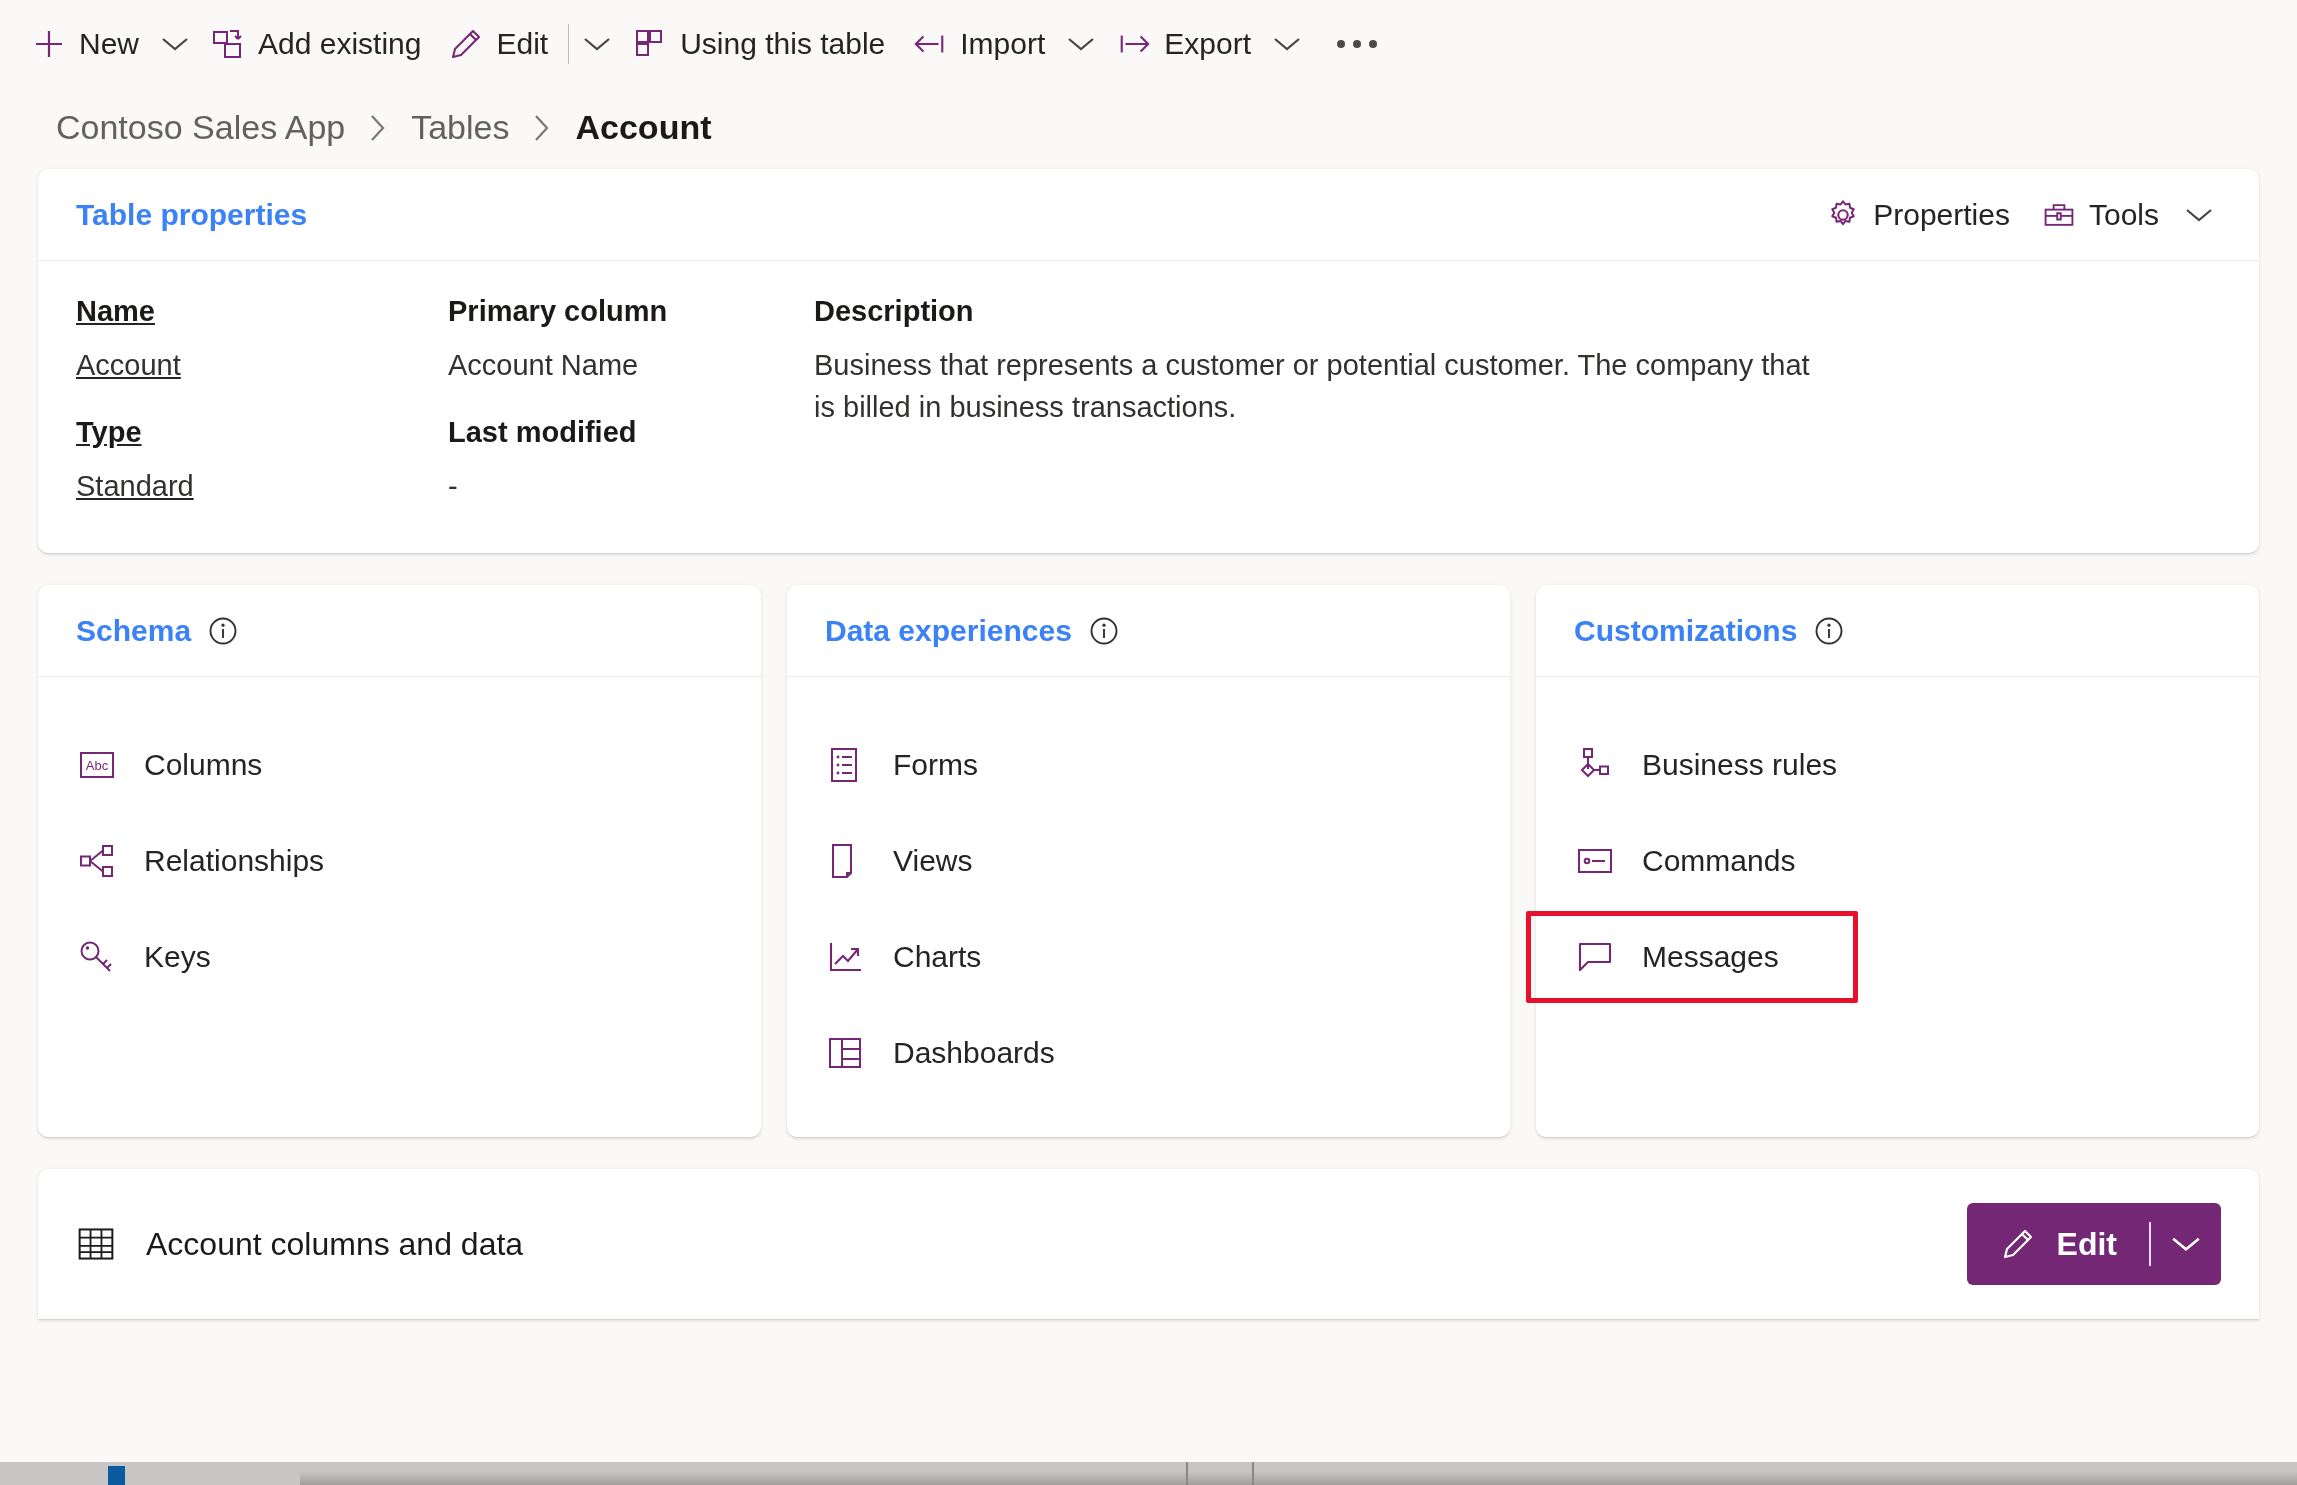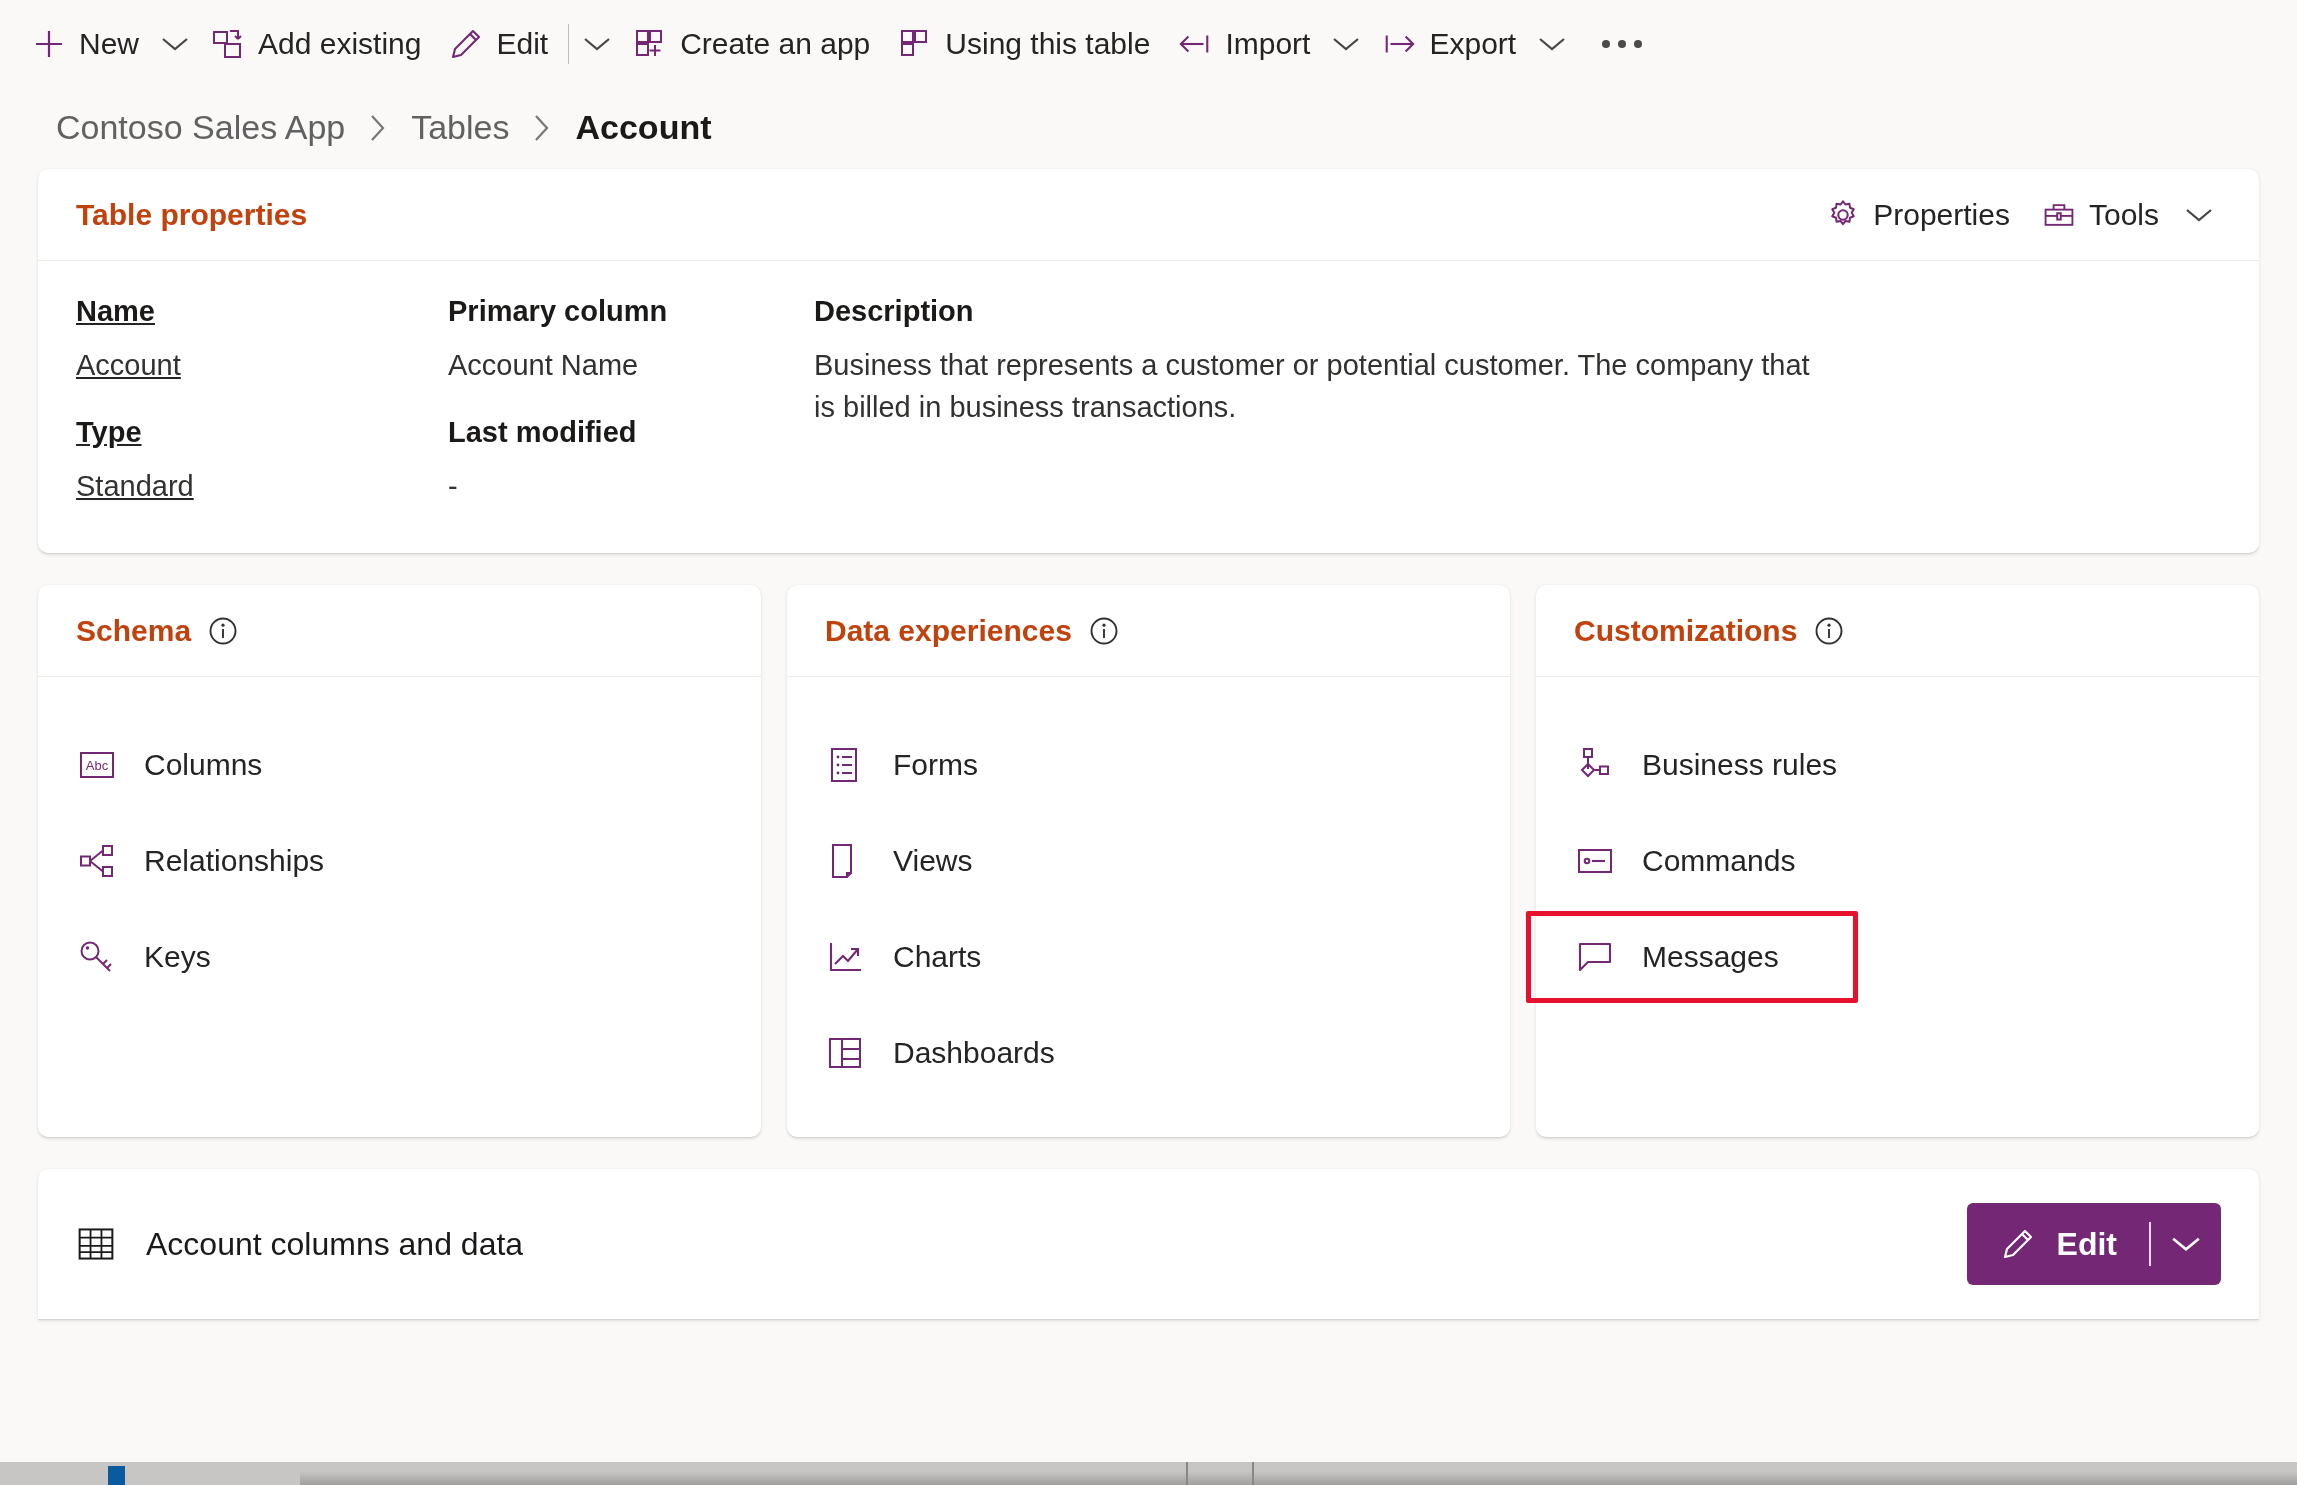--- a/index.html
+++ b/index.html
@@ -110,21 +110,21 @@
   .card-head {
     height: 92px;
     display: flex;
     align-items: center;
     padding: 0 38px;
     border-bottom: 1px solid #edebe9;
   }
   .card-title {
     font-size: 30px;
     font-weight: bold;
-    color: #c2410c;
+    color: #3b82f6;
   }
   .info-ico {
     margin-left: 16px;
     display: inline-flex;
   }
   .head-actions {
     margin-left: auto;
     display: flex;
     align-items: center;
     gap: 4px;
@@ -321,31 +321,20 @@
     </span>
     <span class="label">Edit</span>
   </div>
   <div class="vdiv"></div>
   <div class="caret">
     <svg width="30" height="18" viewBox="0 0 30 18">
         <path d="M3 4 L15 14 L27 4" stroke="#484644" stroke-width="2.2" fill="none"></path>
       </svg>
   </div>
 
-  <div class="cmd">
-    <span class="cmd-ico">
-      <svg width="34" height="34" viewBox="0 0 34 34">
-        <rect x="4" y="4" width="11" height="11" stroke="#742774" stroke-width="2" fill="none"></rect>
-        <rect x="17" y="4" width="11" height="11" stroke="#742774" stroke-width="2" fill="none"></rect>
-        <rect x="4" y="17" width="11" height="11" stroke="#742774" stroke-width="2" fill="none"></rect>
-        <path d="M22 18 v11 M16.5 23.5 h11" stroke="#742774" stroke-width="2" fill="none"></path>
-      </svg>
-    </span>
-    <span class="label">Create an app</span>
-  </div>
 
   <div class="cmd">
     <span class="cmd-ico">
       <svg width="34" height="34" viewBox="0 0 34 34">
         <rect x="4" y="4" width="11" height="11" stroke="#742774" stroke-width="2" fill="none"></rect>
         <rect x="17" y="4" width="11" height="11" stroke="#742774" stroke-width="2" fill="none"></rect>
         <rect x="4" y="17" width="11" height="11" stroke="#742774" stroke-width="2" fill="none"></rect>
       </svg>
     </span>
     <span class="label">Using this table</span>

